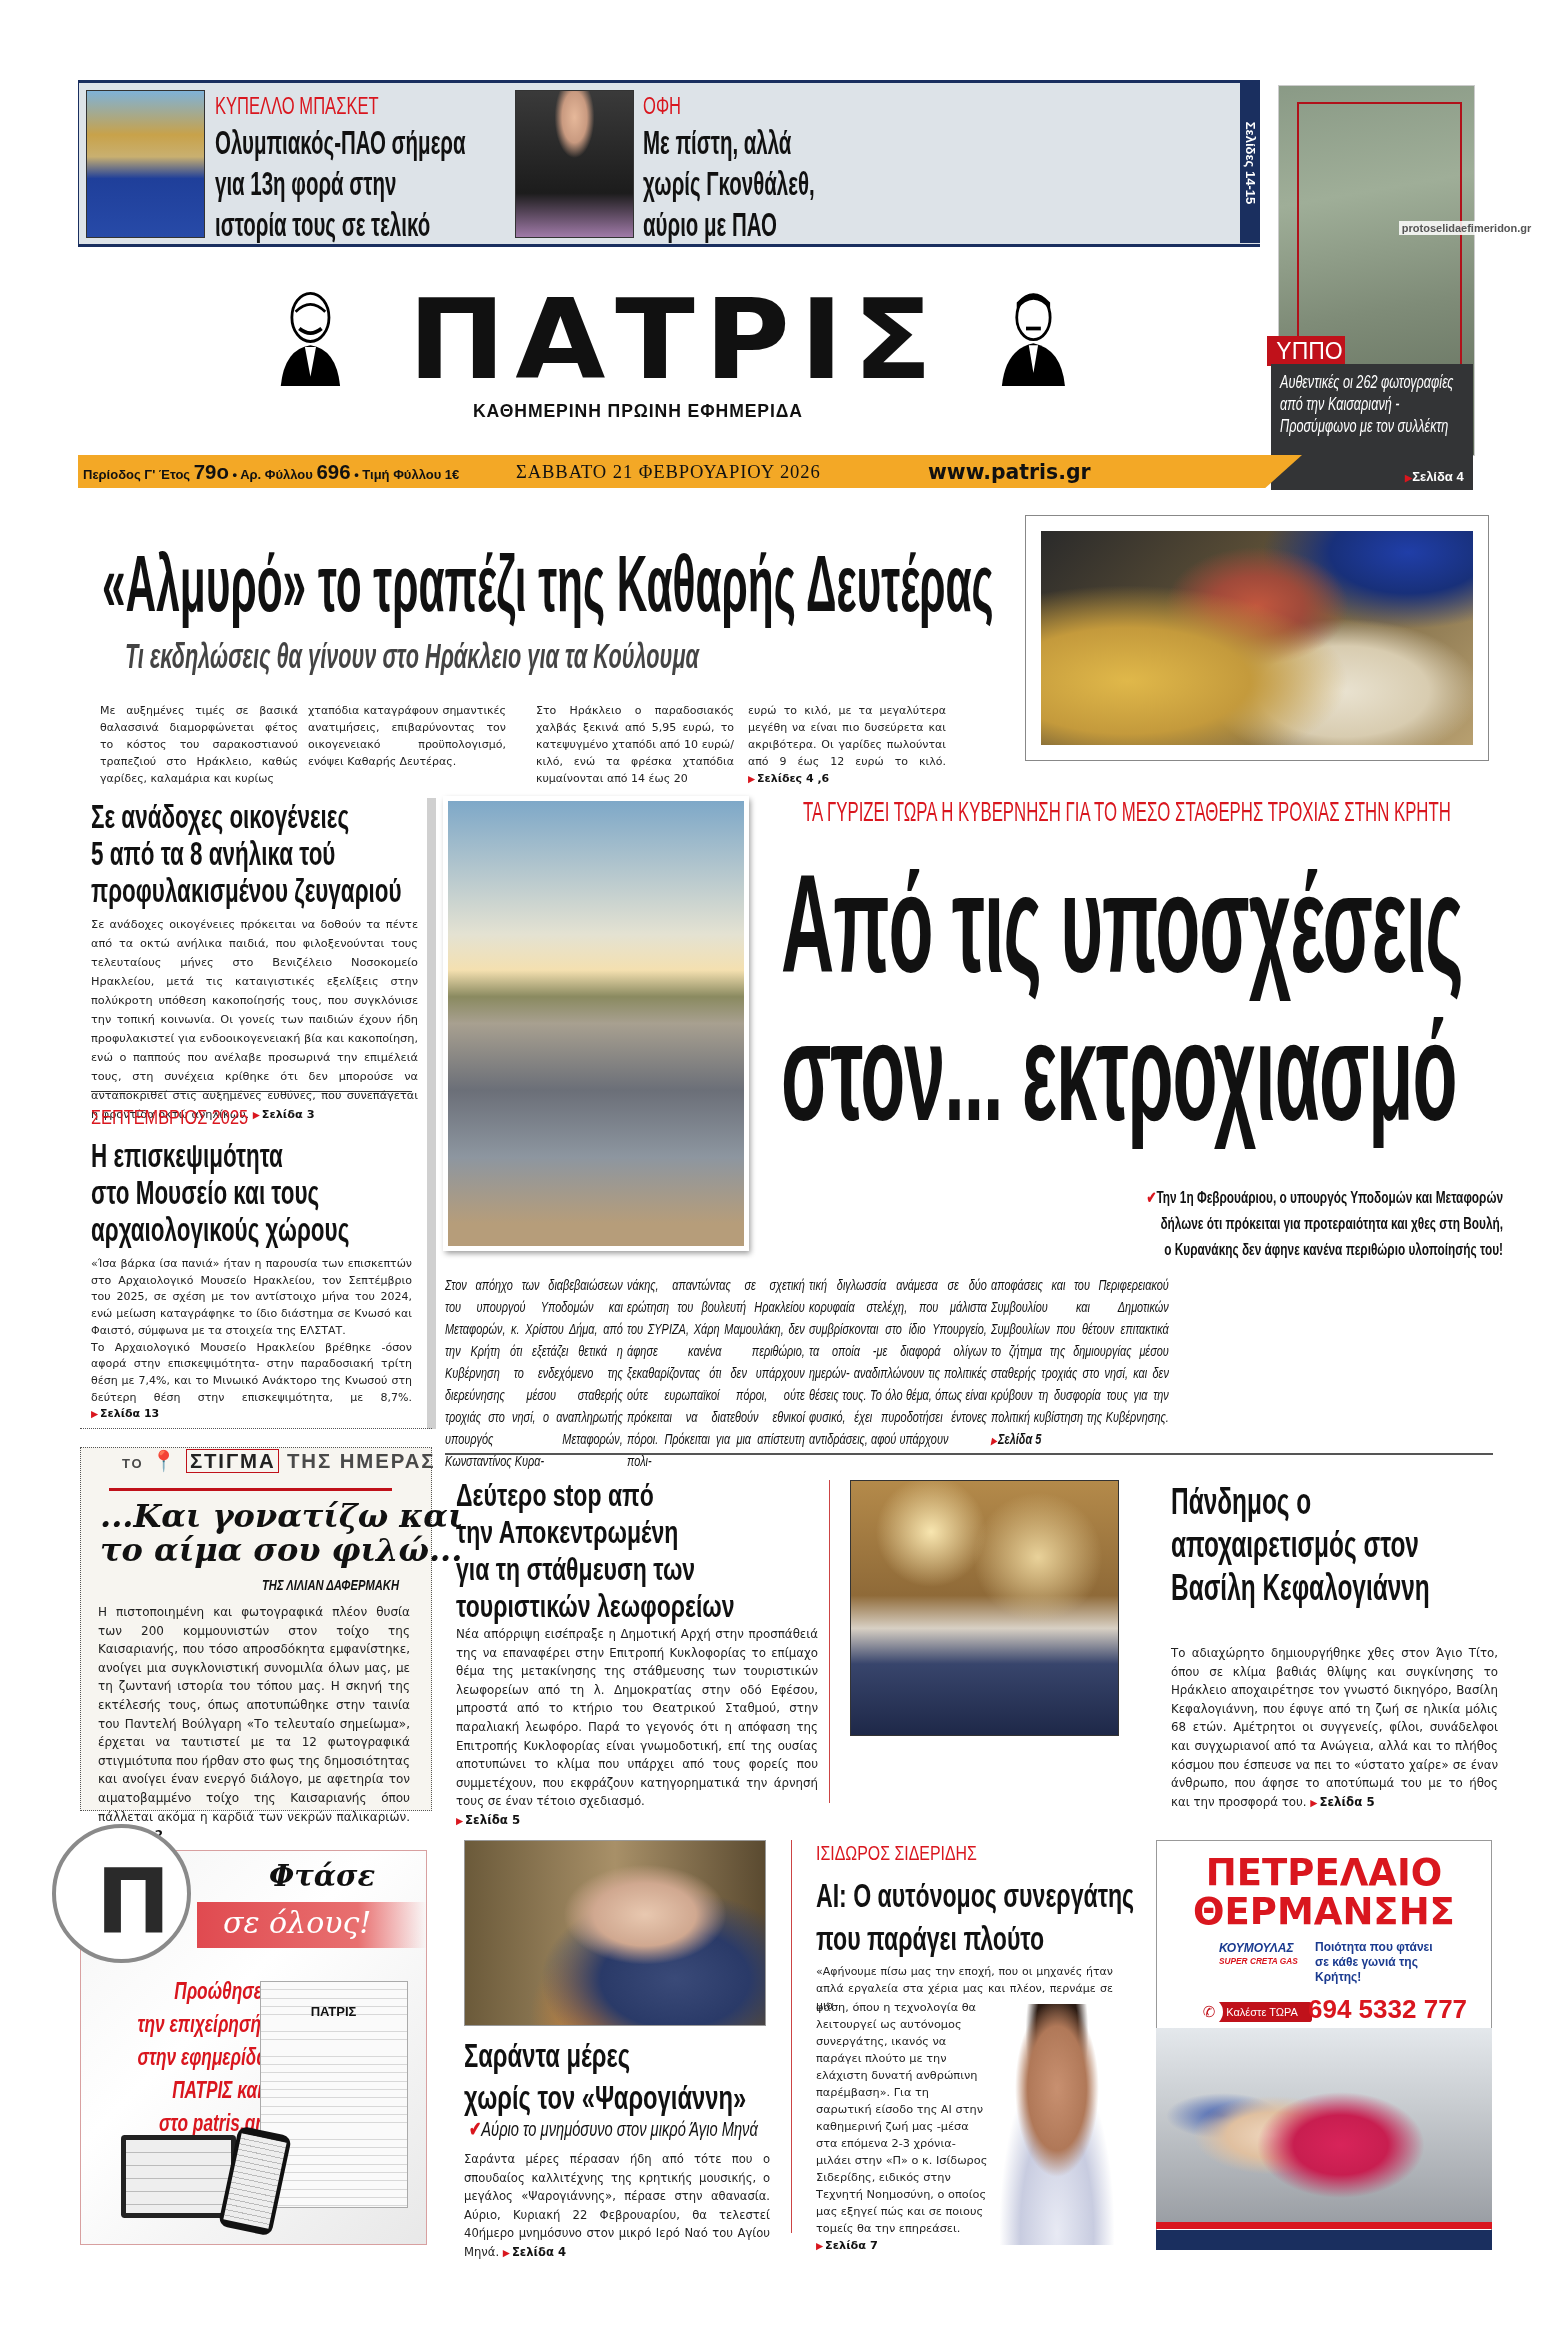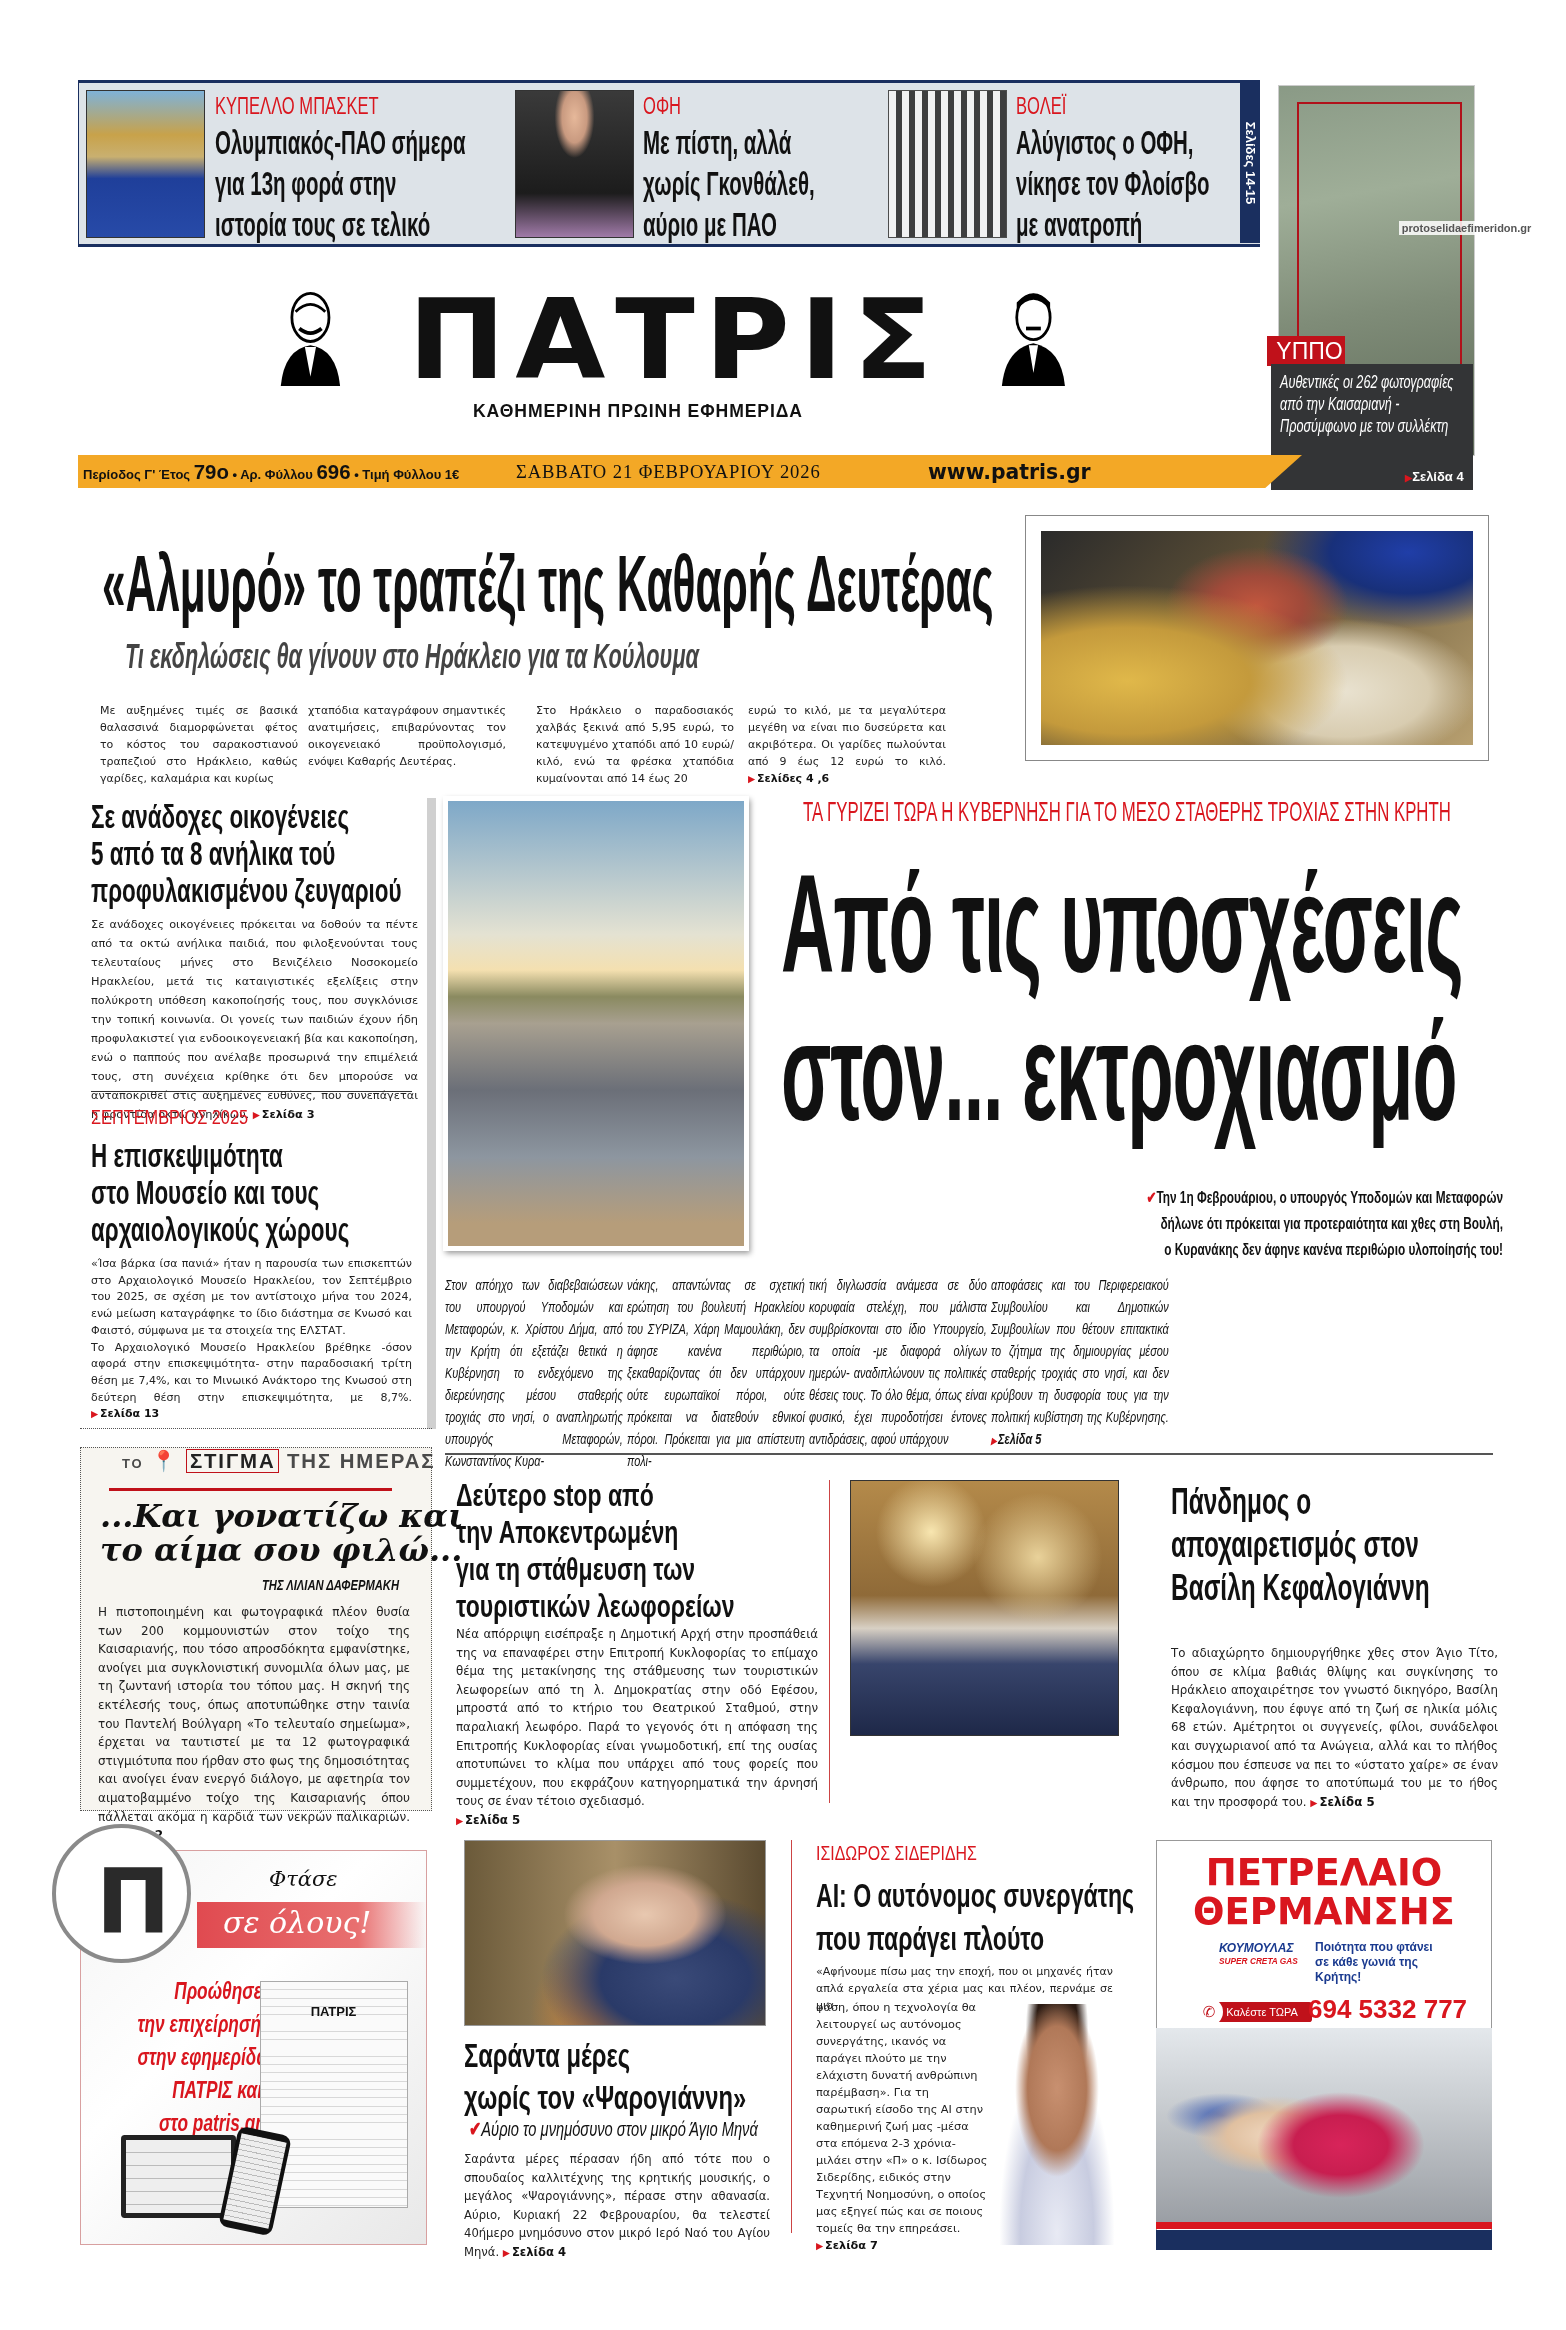--- a/index.html
+++ b/index.html
@@ -96,21 +96,21 @@
      radial-gradient(circle at 30% 20%, #f8e6b0 0%, transparent 20%),
      radial-gradient(circle at 70% 30%, #e9d29a 0%, transparent 25%),
      linear-gradient(180deg,#b48a4a 0%,#8f6a38 45%,#d8d0c4 58%,#38456c 72%,#1e2848 100%); }
   #funeral-title { left: 1171px; top: 1480px; font-size: 37px; font-weight: bold; line-height: 43px; white-space: nowrap; transform: scaleX(0.66); transform-origin: left top; }
   #funeral-body { left: 1171px; top: 1644px; width: 327px; font-size: 11.8px; line-height: 18.6px; }
 
   
   #ad-left { left: 80px; top: 1850px; width: 347px; height: 395px; border: 1.9px solid #d8a0a0; background: linear-gradient(135deg,#f4f4f4,#ffffff 40%,#e8e8e8); }
   #ad-logo-circle { left: 52px; top: 1824px; width: 139px; height: 139px; border-radius: 50%; border: 4.6px solid #8a8a8a; background: #fff; }
   #ad-logo-p { left: 96px; top: 1857px; font-size: 89px; font-weight: bold; color: #2a2a2a; line-height: 89px; font-family: "DejaVu Sans", sans-serif; }
-  #ad-ftase { left: 269px; top: 1859px; font-size: 21px; font-style: italic; font-weight: normal; font-family: "DejaVu Serif", serif; color: #111; margin-top: 8px; }
+  #ad-ftase { left: 269px; top: 1859px; font-size: 29px; font-style: italic; font-weight: bold; font-family: "DejaVu Serif", serif; color: #111; }
   #ad-red-band { left: 197px; top: 1902px; width: 230px; height: 46px; background: linear-gradient(90deg,#e04a50,#e87070 70%,rgba(255,255,255,0)); }
   #ad-seolous { left: 223px; top: 1905px; font-size: 30px; font-style: italic; color: #fff; font-family: "DejaVu Serif", serif; }
   #ad-promo { left: 89px; top: 1974px; width: 173px; text-align: right; font-size: 24px; font-style: italic; font-weight: bold; color: #d9161e; line-height: 33px; }
   #ad-promo div { transform: scaleX(0.72); transform-origin: right top; white-space: nowrap; }
   #ad-paper { left: 260px; top: 1981px; width: 148px; height: 227px; background: repeating-linear-gradient(180deg,#fafafa 0 7.4px,#d8d8d8 7.4px 8.3px); border: 0.9px solid #aaa; }
   #ad-paper-head { left: 265px; top: 2004px; width: 137px; text-align: center; font-size: 13px; font-weight: bold; }
   #ad-tablet { left: 121px; top: 2135px; width: 115px; height: 83px; background: #222; padding: 4.6px; border-radius: 3.7px; }
   #ad-tablet div { width: 100%; height: 100%; background: repeating-linear-gradient(180deg,#eee 0 5.6px,#bbb 5.6px 6.5px); }
   #ad-phone { left: 228px; top: 2130px; width: 54px; height: 102px; background: #111; border-radius: 9.3px; padding: 7.4px 3.7px; transform: rotate(12deg); }
   #ad-phone div { width: 100%; height: 100%; background: repeating-linear-gradient(180deg,#eee 0 4.6px,#bbb 4.6px 5.6px); }
@@ -174,31 +174,20 @@
     <div class="sport-img img" style="background:radial-gradient(ellipse at 50% 18%,#e6b89a 0%,#c99a80 15%,transparent 24%),linear-gradient(180deg,#3a3a3a,#1c1c1c 70%,#a07aa8);"></div>
     <div class="sport-text">
       <div class="sport-kicker">ΟΦΗ</div>
       <div class="sport-title">
         <div>Με πίστη, αλλά</div>
         <div>χωρίς Γκονθάλεθ,</div>
         <div>αύριο με ΠΑΟ</div>
       </div>
     </div>
   </div>
-  <div class="sport-item" style="left:809px;">
-    <div class="sport-img img" style="background:repeating-linear-gradient(90deg,#f4f4f4 0 7.4px,#222 7.4px 13px),#888;opacity:0.85;"></div>
-    <div class="sport-text">
-      <div class="sport-kicker">ΒΟΛΕΪ</div>
-      <div class="sport-title">
-        <div>Αλύγιστος ο ΟΦΗ,</div>
-        <div>νίκησε τον Φλοίσβο</div>
-        <div>με ανατροπή</div>
-      </div>
-    </div>
-  </div>
   <div id="sports-side">
       <span>Σελίδες 14-15</span>
     </div>
 </div>
 
 <div class="abs img" id="yppo-photo"></div>
 <div class="abs" id="yppo-frame"></div>
 <div class="abs" id="watermark">protoselidaefimeridon.gr</div>
 <div class="abs" id="yppo-tag">ΥΠΠΟ</div>
 <div class="abs" id="yppo-box">

